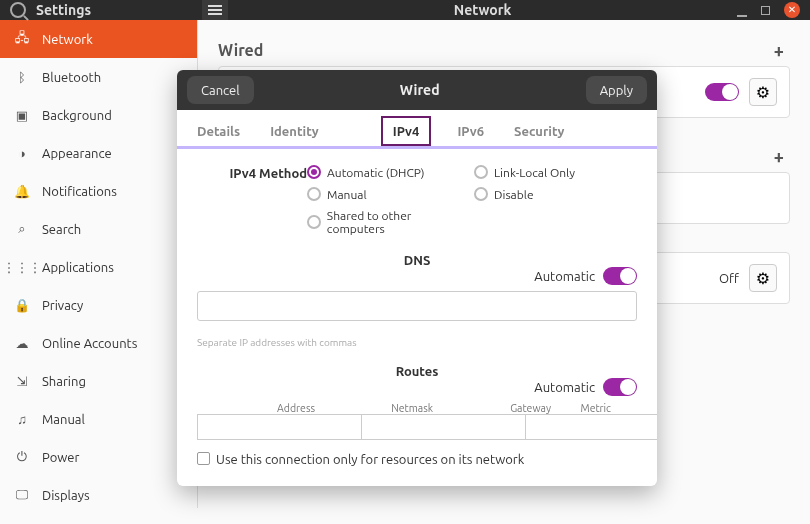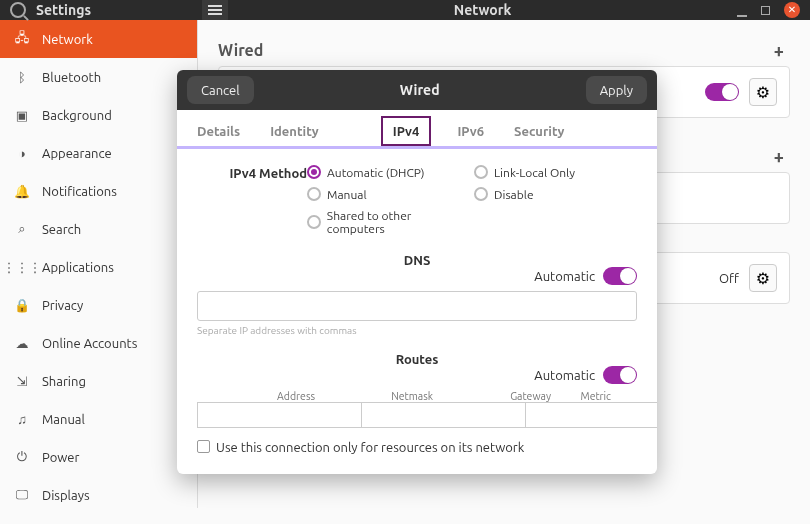--- a/index.html
+++ b/index.html
@@ -56,21 +56,21 @@
   .radio-grid { display: flex; gap: 4px; }
   .rcol { flex: 1; display: flex; flex-direction: column; gap: 8px; }
   .radio { display: flex; align-items: center; gap: 6px; font-size: 12px; color: #333; cursor: pointer; }
   .rbtn { width: 14px; height: 14px; border: 2px solid #9c27a5; border-radius: 50%; position: relative; }
   .rbtn.unchecked { border-color: #bbb; }
   .rbtn.checked::after { content: ""; width: 6px; height: 6px; background: #9c27a5; border-radius: 50%; position: absolute; top: 2px; left: 2px; }
   .section-row { display: flex; align-items: center; margin-top: 4px; flex-direction: column; }
   .sec-label { font-weight: bold; font-size: 13px; color: #333; }
   .sec-right { margin-left: auto; display: flex; align-items: center; gap: 8px; font-size: 13px; color: #333; }
   .wide-input { width: 100%; height: 30px; border: 1px solid #ccc; border-radius: 3px; margin-top: 6px; background: #fff; }
-  .hint { font-size: 10px; color: #aaa; margin-top: 4px; }
+  .hint { font-size: 10px; color: #aaa; margin-top: 16px; }
   .route-head { display: flex; margin-top: 6px; font-size: 10.5px; color: #777; text-align: right; }
   .route-head div { flex: 1; }
   .route-head .metric { flex: 0 0 60px; }
   .route-head .trash-h { flex: 0 0 26px; }
   .route-row { display: flex; }
   .route-row input { flex: 1; height: 26px; border: 1px solid #ccc; border-right: none; background: #fff; font-size: 12px; padding: 0 4px; }
   .cbx-row { display: flex; align-items: flex-start; gap: 6px; margin-top: 12px; font-size: 13px; color: #333; }
   .cbx { width: 13px; height: 13px; border: 1px solid #999; border-radius: 2px; background: #fff; }
 </style>
 </head>

